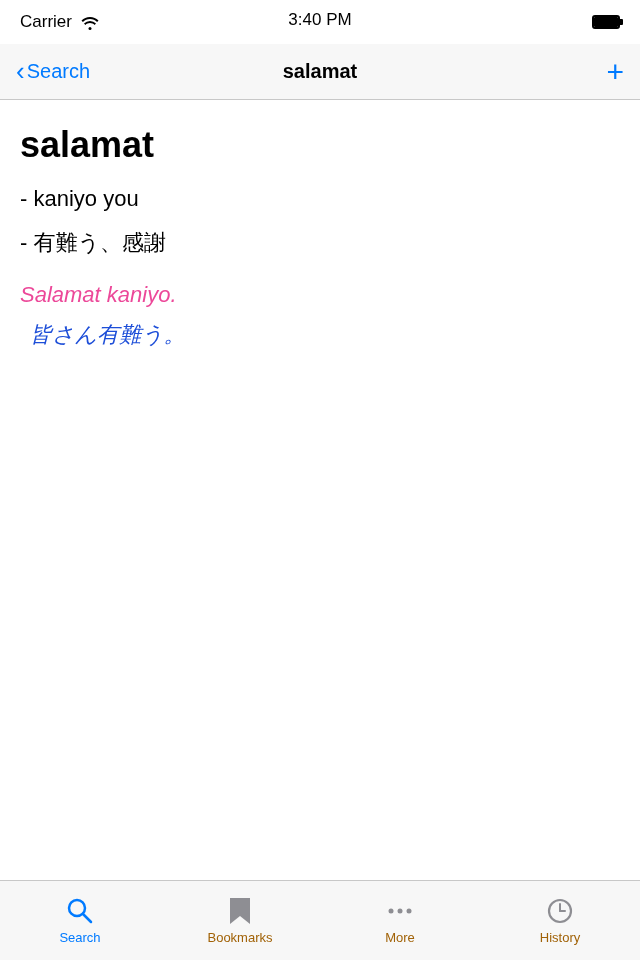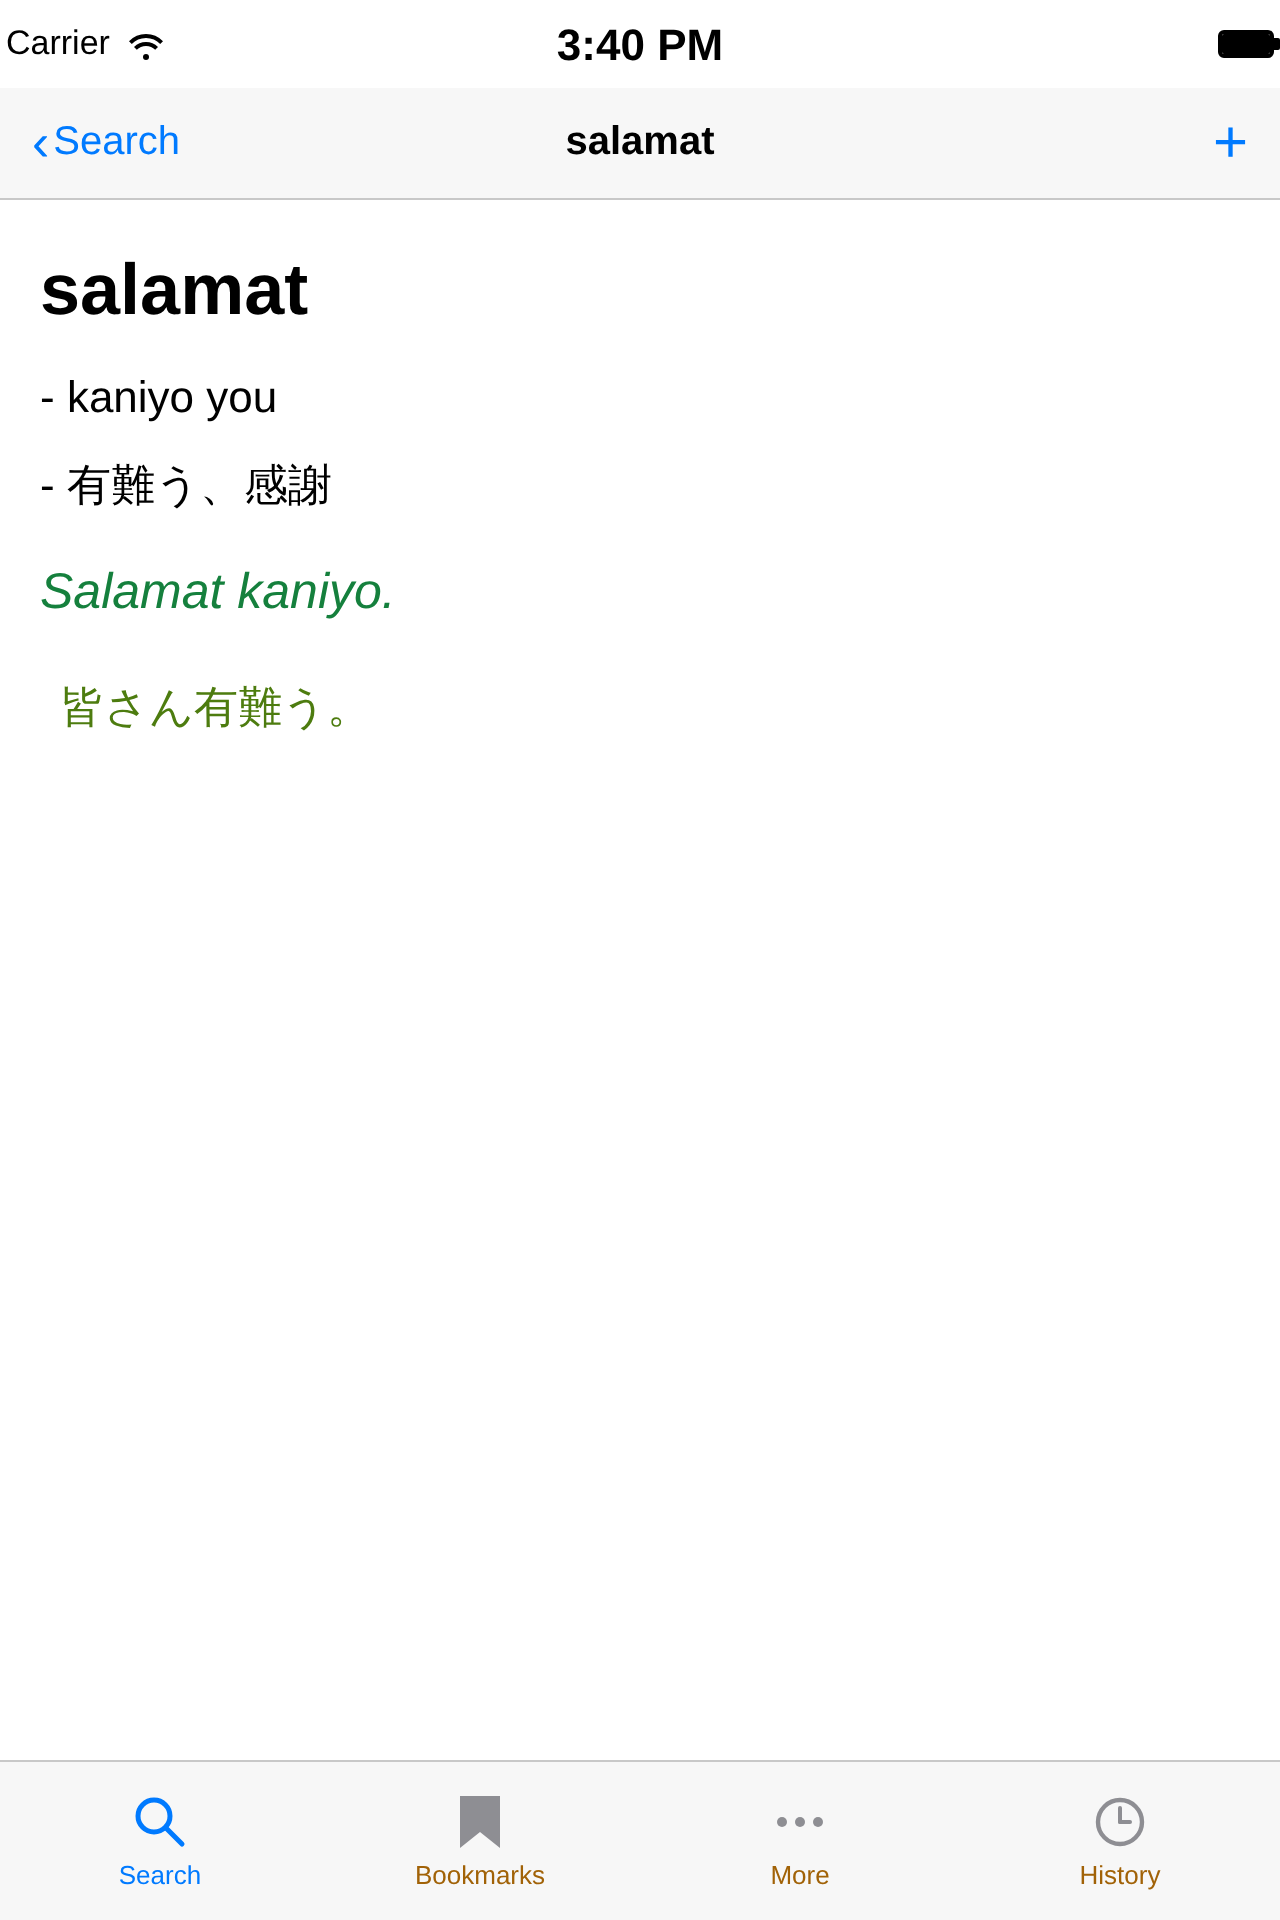--- a/index.html
+++ b/index.html
@@ -13,37 +13,37 @@
       position: relative;
     }
 
     
     .status-bar {
       height: 44px;
       background: #fff;
       display: flex;
       align-items: center;
       justify-content: space-between;
-      padding: 0 3px;
+      padding: 0 20px;
       font-size: 17px;
       font-weight: 500;
     }
     .status-left {
       display: flex;
       align-items: center;
       gap: 8px;
     }
     .status-carrier { font-size: 17px; font-weight: 500; }
     .status-wifi {
       display: inline-block;
       font-size: 16px;
     }
     .status-time {
-      font-size: 22px;
-      font-weight: 700;
+      font-size: 17px;
+      font-weight: 400;
       position: absolute;
       left: 50%;
       transform: translateX(-50%);
       top: 10px;
     }
     .status-right {
       display: flex;
       align-items: center;
     }
     .battery {
@@ -127,36 +127,37 @@
       font-weight: 700;
       color: #000;
       margin-bottom: 20px;
     }
     .definition-line {
       font-size: 22px;
       color: #000;
       margin-bottom: 16px;
     }
     .example-sentence {
-      font-size: 25px;
-      color: #15803d;
+      font-size: 22px;
+      color: #ec4899;
       font-style: italic;
       margin-top: 24px;
-      margin-bottom: 28px;
+      margin-bottom: 12px;
     }
     .translation-en {
       font-size: 22px;
       color: #000;
       padding-left: 10px;
       margin-bottom: 12px;
     }
     .translation-jp {
       font-size: 22px;
-      color: #4d7c0f;
+      color: #1d4ed8;
       padding-left: 10px;
+      font-style: italic;
     }
 
     
     .tab-bar {
       position: absolute;
       bottom: 0;
       left: 0;
       width: 640px;
       height: 80px;
       background: #f7f7f7;

